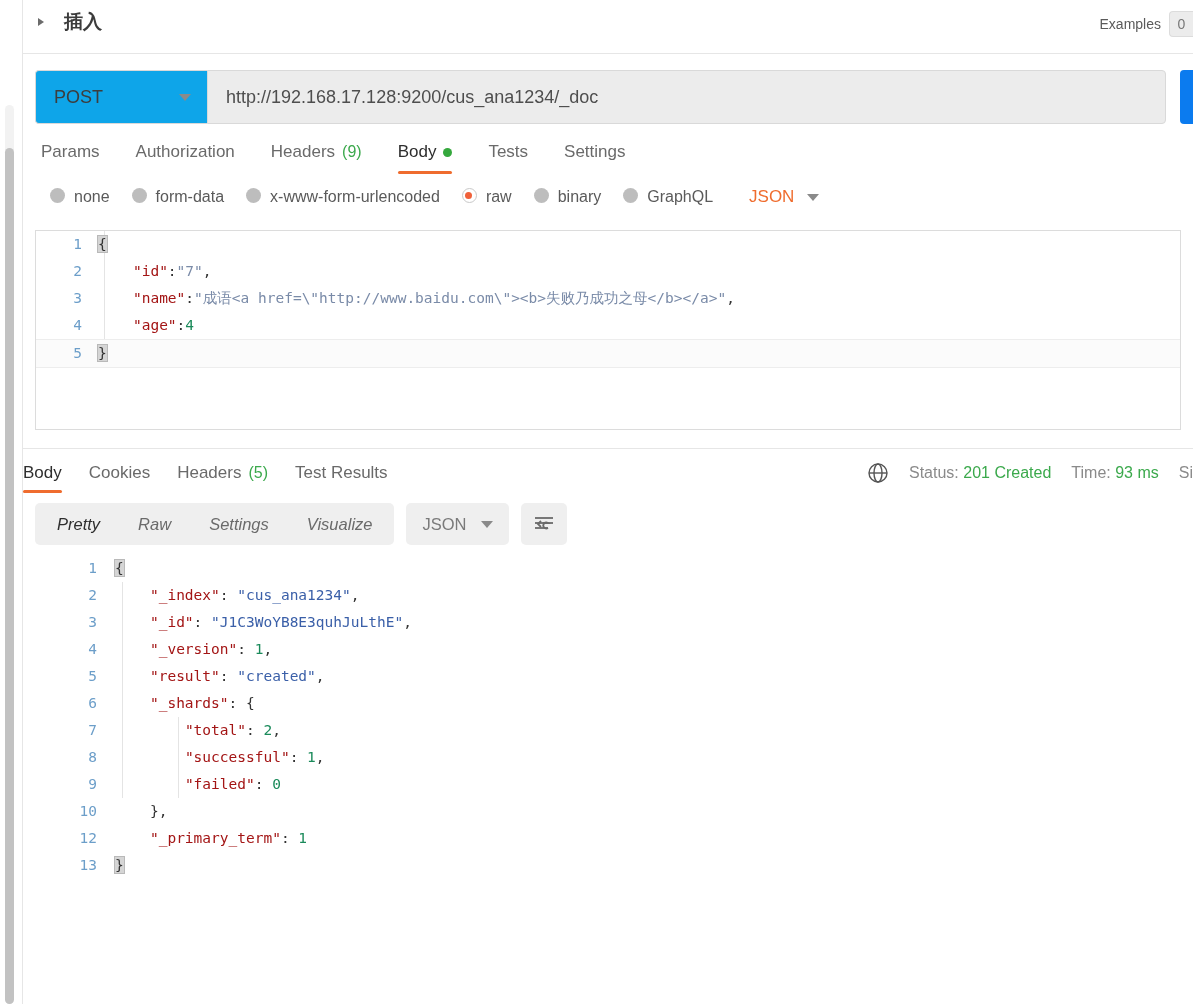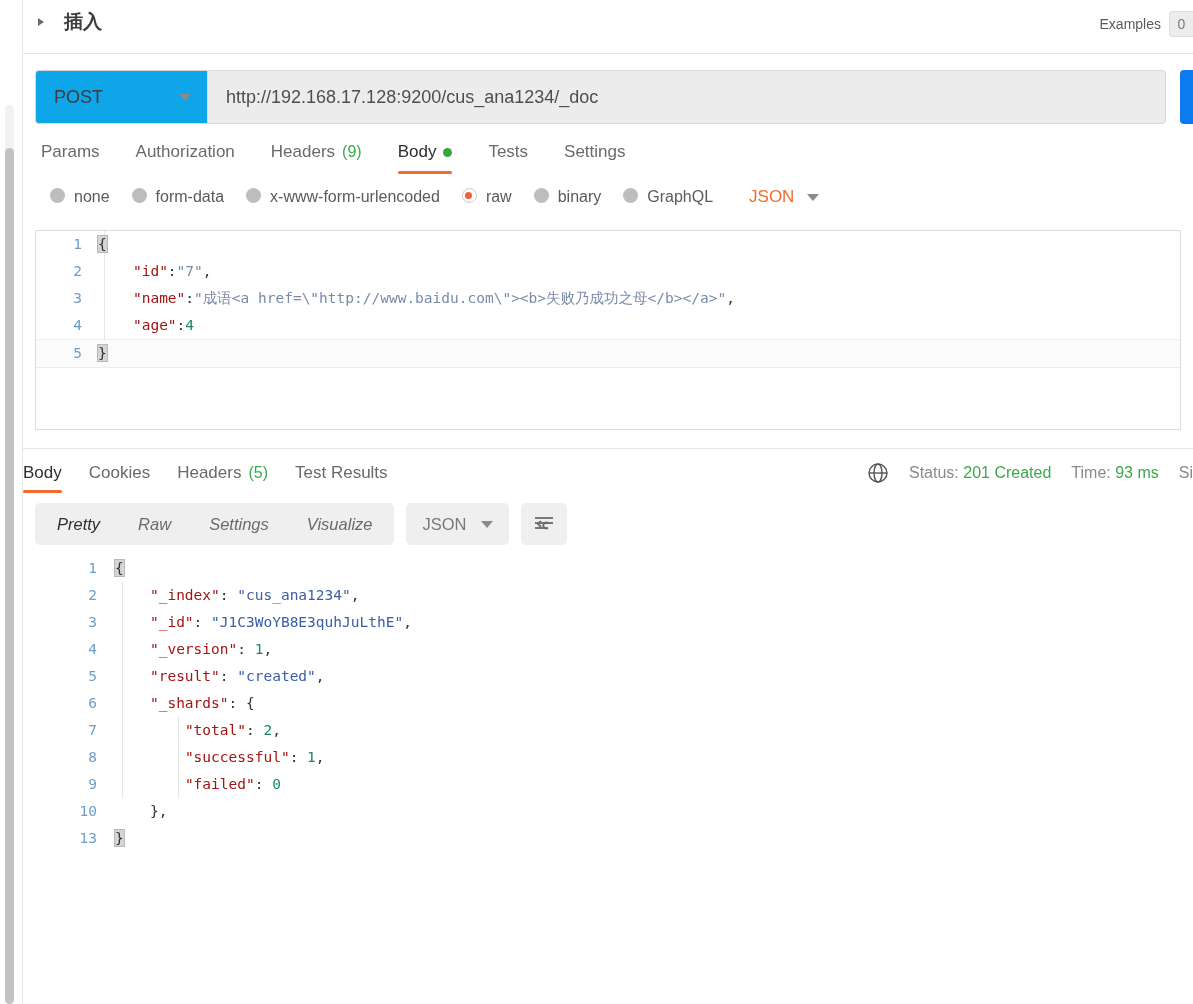--- a/index.html
+++ b/index.html
@@ -573,18 +573,19 @@
           <div class="code-line"><div class="gutter">1</div><div class="code-text"><span class="tk-brace-hl">{</span></div></div>
           <div class="code-line"><div class="gutter">2</div><div class="code-text"><span class="tk-punct"> </span><span class="tk-punct"> </span><span class="tk-punct"> </span><span class="tk-punct"> </span><span class="tk-key">"_index"</span><span class="tk-punct">:</span><span class="tk-punct"> </span><span class="tk-str">"cus_ana1234"</span><span class="tk-punct">,</span></div></div>
           <div class="code-line"><div class="gutter">3</div><div class="code-text"><span class="tk-punct"> </span><span class="tk-punct"> </span><span class="tk-punct"> </span><span class="tk-punct"> </span><span class="tk-key">"_id"</span><span class="tk-punct">:</span><span class="tk-punct"> </span><span class="tk-str">"J1C3WoYB8E3quhJuLthE"</span><span class="tk-punct">,</span></div></div>
           <div class="code-line"><div class="gutter">4</div><div class="code-text"><span class="tk-punct"> </span><span class="tk-punct"> </span><span class="tk-punct"> </span><span class="tk-punct"> </span><span class="tk-key">"_version"</span><span class="tk-punct">:</span><span class="tk-punct"> </span><span class="tk-num">1</span><span class="tk-punct">,</span></div></div>
           <div class="code-line"><div class="gutter">5</div><div class="code-text"><span class="tk-punct"> </span><span class="tk-punct"> </span><span class="tk-punct"> </span><span class="tk-punct"> </span><span class="tk-key">"result"</span><span class="tk-punct">:</span><span class="tk-punct"> </span><span class="tk-str">"created"</span><span class="tk-punct">,</span></div></div>
           <div class="code-line"><div class="gutter">6</div><div class="code-text"><span class="tk-punct"> </span><span class="tk-punct"> </span><span class="tk-punct"> </span><span class="tk-punct"> </span><span class="tk-key">"_shards"</span><span class="tk-punct">:</span><span class="tk-punct"> </span><span class="tk-punct">{</span></div></div>
           <div class="code-line"><div class="gutter">7</div><div class="code-text"><span class="tk-punct"> </span><span class="tk-punct"> </span><span class="tk-punct"> </span><span class="tk-punct"> </span><span class="tk-punct"> </span><span class="tk-punct"> </span><span class="tk-punct"> </span><span class="tk-punct"> </span><span class="tk-key">"total"</span><span class="tk-punct">:</span><span class="tk-punct"> </span><span class="tk-num">2</span><span class="tk-punct">,</span></div></div>
           <div class="code-line"><div class="gutter">8</div><div class="code-text"><span class="tk-punct"> </span><span class="tk-punct"> </span><span class="tk-punct"> </span><span class="tk-punct"> </span><span class="tk-punct"> </span><span class="tk-punct"> </span><span class="tk-punct"> </span><span class="tk-punct"> </span><span class="tk-key">"successful"</span><span class="tk-punct">:</span><span class="tk-punct"> </span><span class="tk-num">1</span><span class="tk-punct">,</span></div></div>
           <div class="code-line"><div class="gutter">9</div><div class="code-text"><span class="tk-punct"> </span><span class="tk-punct"> </span><span class="tk-punct"> </span><span class="tk-punct"> </span><span class="tk-punct"> </span><span class="tk-punct"> </span><span class="tk-punct"> </span><span class="tk-punct"> </span><span class="tk-key">"failed"</span><span class="tk-punct">:</span><span class="tk-punct"> </span><span class="tk-num">0</span></div></div>
           <div class="code-line"><div class="gutter">10</div><div class="code-text"><span class="tk-punct"> </span><span class="tk-punct"> </span><span class="tk-punct"> </span><span class="tk-punct"> </span><span class="tk-punct">}</span><span class="tk-punct">,</span></div></div>
+          <div class="code-line"><div class="gutter">12</div><div class="code-text"><span class="tk-punct"> </span><span class="tk-punct"> </span><span class="tk-punct"> </span><span class="tk-punct"> </span><span class="tk-key">"_primary_term"</span><span class="tk-punct">:</span><span class="tk-punct"> </span><span class="tk-num">1</span></div></div>
           <div class="code-line"><div class="gutter">13</div><div class="code-text"><span class="tk-brace-hl">}</span></div></div>
         </div>
     </div>
 
   </div>
 </div>
 
 </body></html>

